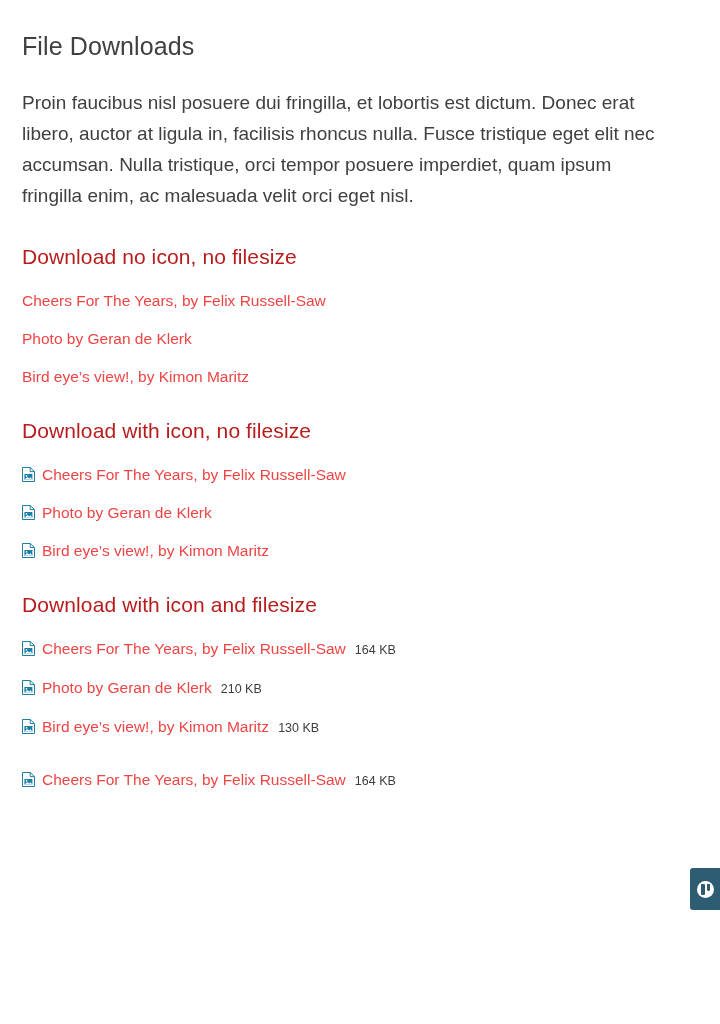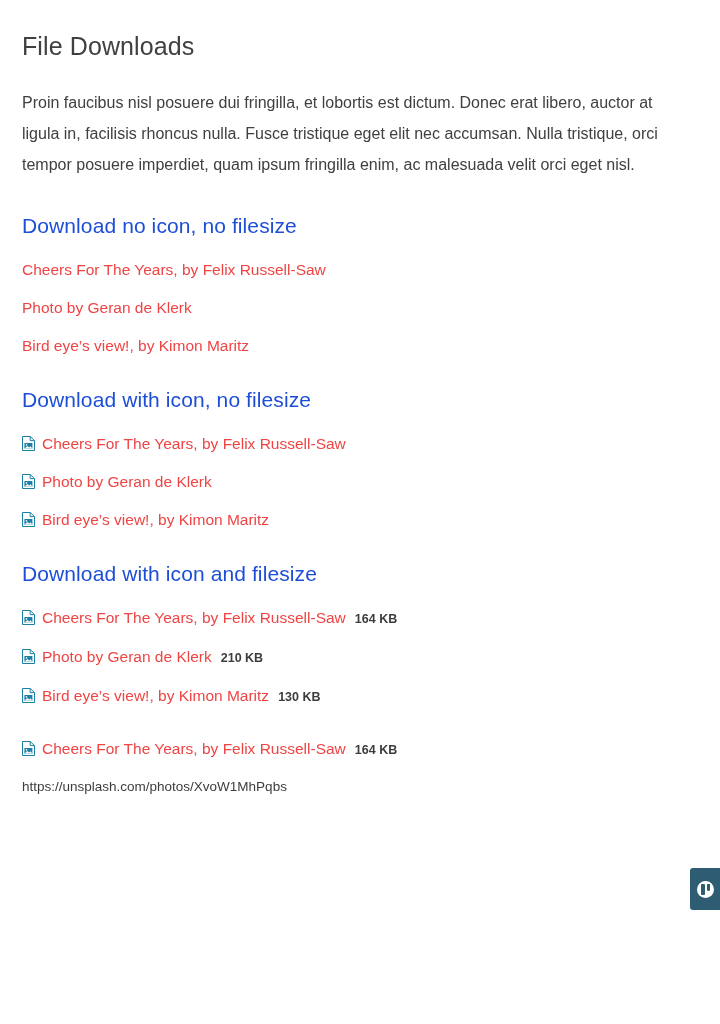--- a/index.html
+++ b/index.html
@@ -23,30 +23,30 @@
     padding: 32px 56px 0 22px;
   }
   h1.page-title {
     font-size: 25px;
     font-weight: normal;
     color: #404040;
     margin: 0 0 26px 0;
     letter-spacing: 0.1px;
   }
   p.intro {
-    font-size: 16px;
+    font-size: 19px;
     line-height: 31px;
     margin: 0 0 34px 0;
     color: #404040;
     max-width: 645px;
   }
   h2.section-title {
     font-size: 21px;
     font-weight: normal;
-    color: #1d4ed8;
+    color: #b91c1c;
     margin: 0 0 22px 0;
     letter-spacing: 0.1px;
   }
   .section {
     margin-bottom: 32px;
   }
   .dl-row {
     display: flex;
     align-items: baseline;
     margin-bottom: 18px;
@@ -66,21 +66,20 @@
     font-size: 15.5px;
     color: #ef4444;
     text-decoration: none;
     white-space: nowrap;
   }
   .dl-size {
     font-size: 12.5px;
     color: #3d3d3d;
     margin-left: 9px;
     white-space: nowrap;
-    font-weight: bold;
   }
   .dl-desc {
     font-size: 13.5px;
     color: #3d3d3d;
     margin-top: 2px;
     line-height: 18px;
   }
   .dl-block {
     margin-bottom: 16px;
   }
@@ -245,21 +244,20 @@
               <path d="M0.5 0.5 H8.2 L12.5 4.6 V14.5 H0.5 Z" fill="#ffffff" stroke="#1d7fa3" stroke-width="1"></path>
               <path d="M8.2 0.6 V4.6 H12.4" fill="none" stroke="#1d7fa3" stroke-width="1"></path>
               <rect x="2.4" y="7" width="8" height="5.6" fill="#1d7fa3"></rect>
               <circle cx="4.5" cy="8.9" r="0.8" fill="#ffffff"></circle>
               <path d="M2.6 12.4 L5.4 9.9 L7.1 11.6 L8.6 10.3 L10.3 12.4 Z" fill="#ffffff"></path>
             </svg>
           </span>
           <a class="dl-link" href="#">Cheers For The Years, by Felix Russell-Saw</a>
           <span class="dl-size">164 KB</span>
         </div>
-        <div class="dl-desc">https://unsplash.com/photos/XvoW1MhPqbs</div>
       </div>
     </div>
 
   </div>
 
   <div class="corner-widget">
     <span class="glyph"></span>
   </div>
 </div>
 

